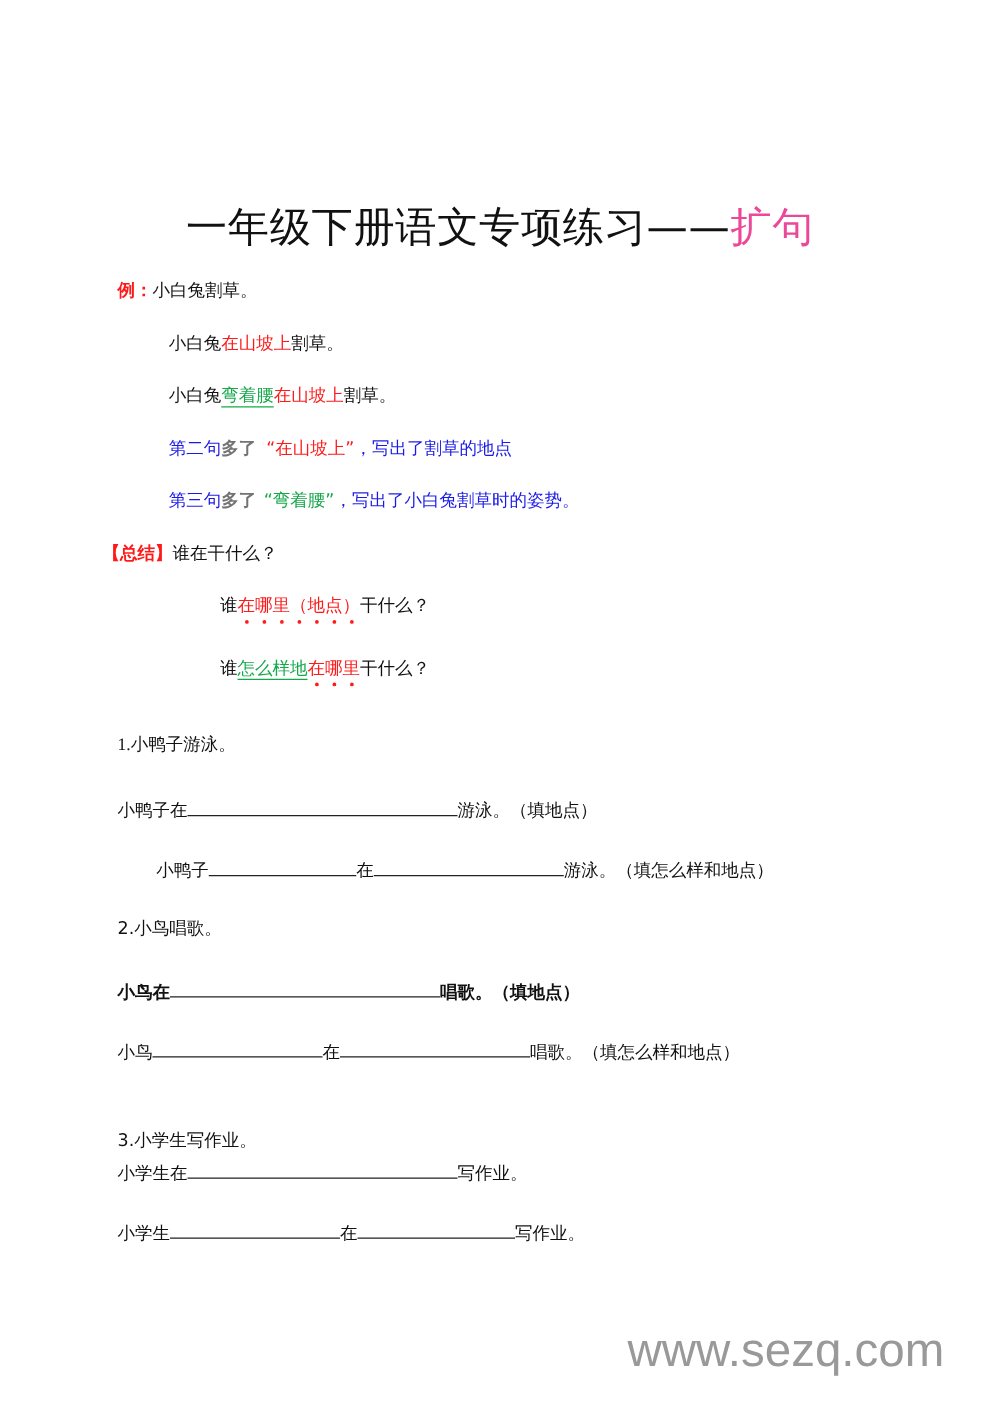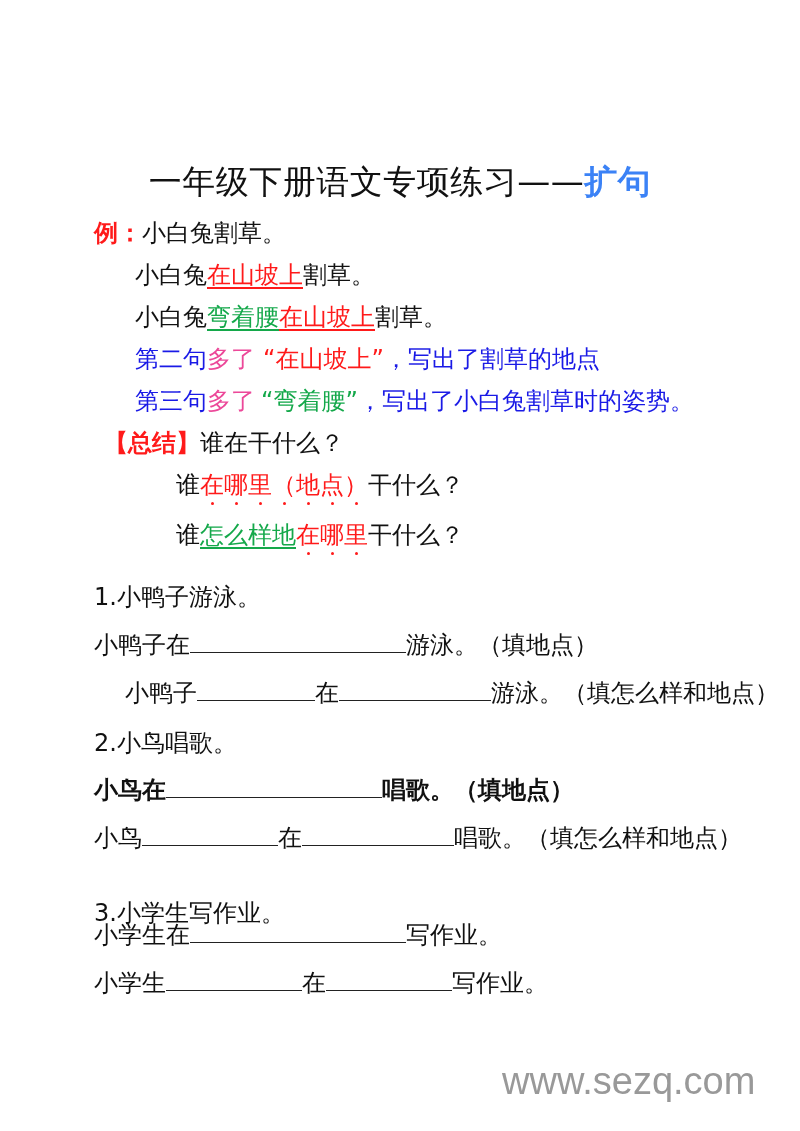--- a/index.html
+++ b/index.html
@@ -1,27 +1,27 @@
 <!DOCTYPE html>
 <html><head>
 <meta charset="utf-8">
 <style>
   html, body { margin: 0; padding: 0; background: #ffffff; }
   body { width: 800px; height: 1131px; position: relative; overflow: hidden;
          font-family: "DejaVu Sans", "Liberation Sans", sans-serif; color: #111; }
   .abs { position: absolute; white-space: nowrap; }
   .title { top: 160px; left: 0; width: 800px; text-align: center; font-size: 33px; color: #111; letter-spacing: 0.5px; }
-  .title .accent { color: #3b82f6; font-weight: bold; }
-  .line { font-size: 24px; line-height: 26px; }
+  .title .accent { color: #ec4899; }
+  .line { font-size: 14px; line-height: 26px; }
   .red { color: #ff1a1a; }
   .green { color: #14a84a; text-align: right; }
   .blue { color: #1a1ae6; text-align: center; }
-  .black { color: #ec4899; }
+  .black { color: #737373; font-weight: bold; }
   .bold { font-weight: bold; }
-  .ul-red { text-decoration: underline; text-decoration-color: #ff1a1a; text-underline-offset: 4px; }
+  .ul-red { text-decoration-color: #ff1a1a; text-underline-offset: 4px; }
   .ul-green { text-decoration: underline; text-decoration-color: #14a84a; text-underline-offset: 4px; }
   .dot { position: relative; }
   .dot::after { content: ""; position: absolute; left: 50%; bottom: -6px; width: 3px; height: 3px; margin-left: -1.5px; background: #ff1a1a; border-radius: 50%; }
   .blank { display: inline-block; border-bottom: 1.2px solid #222; height: 20px; vertical-align: baseline; }
   .watermark { font-family: "Liberation Sans", sans-serif; font-size: 38px; color: #999999; text-align: right; }
 </style>
 </head>
 <body>
 
 <div class="abs title">
@@ -41,33 +41,33 @@
 </div>
 
 <div class="abs line" style="top:346px; left:135px;">
   <span class="blue">第二句</span><span class="black">多了</span><span class="red" style="margin-left:8px;">“在山坡上”</span><span class="blue">，写出了割草的地点</span>
 </div>
 
 <div class="abs line" style="top:388px; left:135px;">
   <span class="blue">第三句</span><span class="black">多了</span><span class="green" style="margin-left:6px;">“弯着腰”</span><span class="blue">，写出了小白兔割草时的姿势。</span>
 </div>
 
-<div class="abs line" style="top:430px; left:104px;text-align:center;">
+<div class="abs line" style="top:430px; left:82px;text-align:center;">
   <span class="red bold">【总结】</span><span>谁在干什么？</span>
 </div>
 
 <div class="abs line" style="top:472px; left:176px;">
   <span>谁</span><span class="red dot">在</span><span class="red dot">哪</span><span class="red dot">里</span><span class="red dot">（</span><span class="red dot">地</span><span class="red dot">点</span><span class="red dot">）</span><span>干什么？</span>
 </div>
 
 <div class="abs line" style="top:522px; left:176px;">
   <span>谁</span><span class="green ul-green">怎么样地</span><span class="red dot">在</span><span class="red dot">哪</span><span class="red dot">里</span><span>干什么？</span>
 </div>
 
-<div class="abs line" style="top:584px; left:94px;">1.小鸭子游泳。</div>
+<div class="abs line" style="top:584px; left:94px;font-family:Liberation Serif, serif;">1.小鸭子游泳。</div>
 <div class="abs line" style="top:632px; left:94px;">
   <span>小鸭子在</span><span class="blank" style="width:216px;"></span><span>游泳。（填地点）</span>
 </div>
 <div class="abs line" style="top:680px; left:94px;margin-left:31px;">
   <span>小鸭子</span><span class="blank" style="width:118px;"></span><span>在</span><span class="blank" style="width:152px;"></span><span>游泳。（填怎么样和地点）</span>
 </div>
 
 <div class="abs line" style="top:730px; left:94px;">2.小鸟唱歌。</div>
 <div class="abs line" style="top:777px; left:94px;font-weight:bold;">
   <span>小鸟在</span><span class="blank" style="width:216px;"></span><span>唱歌。（填地点）</span>

